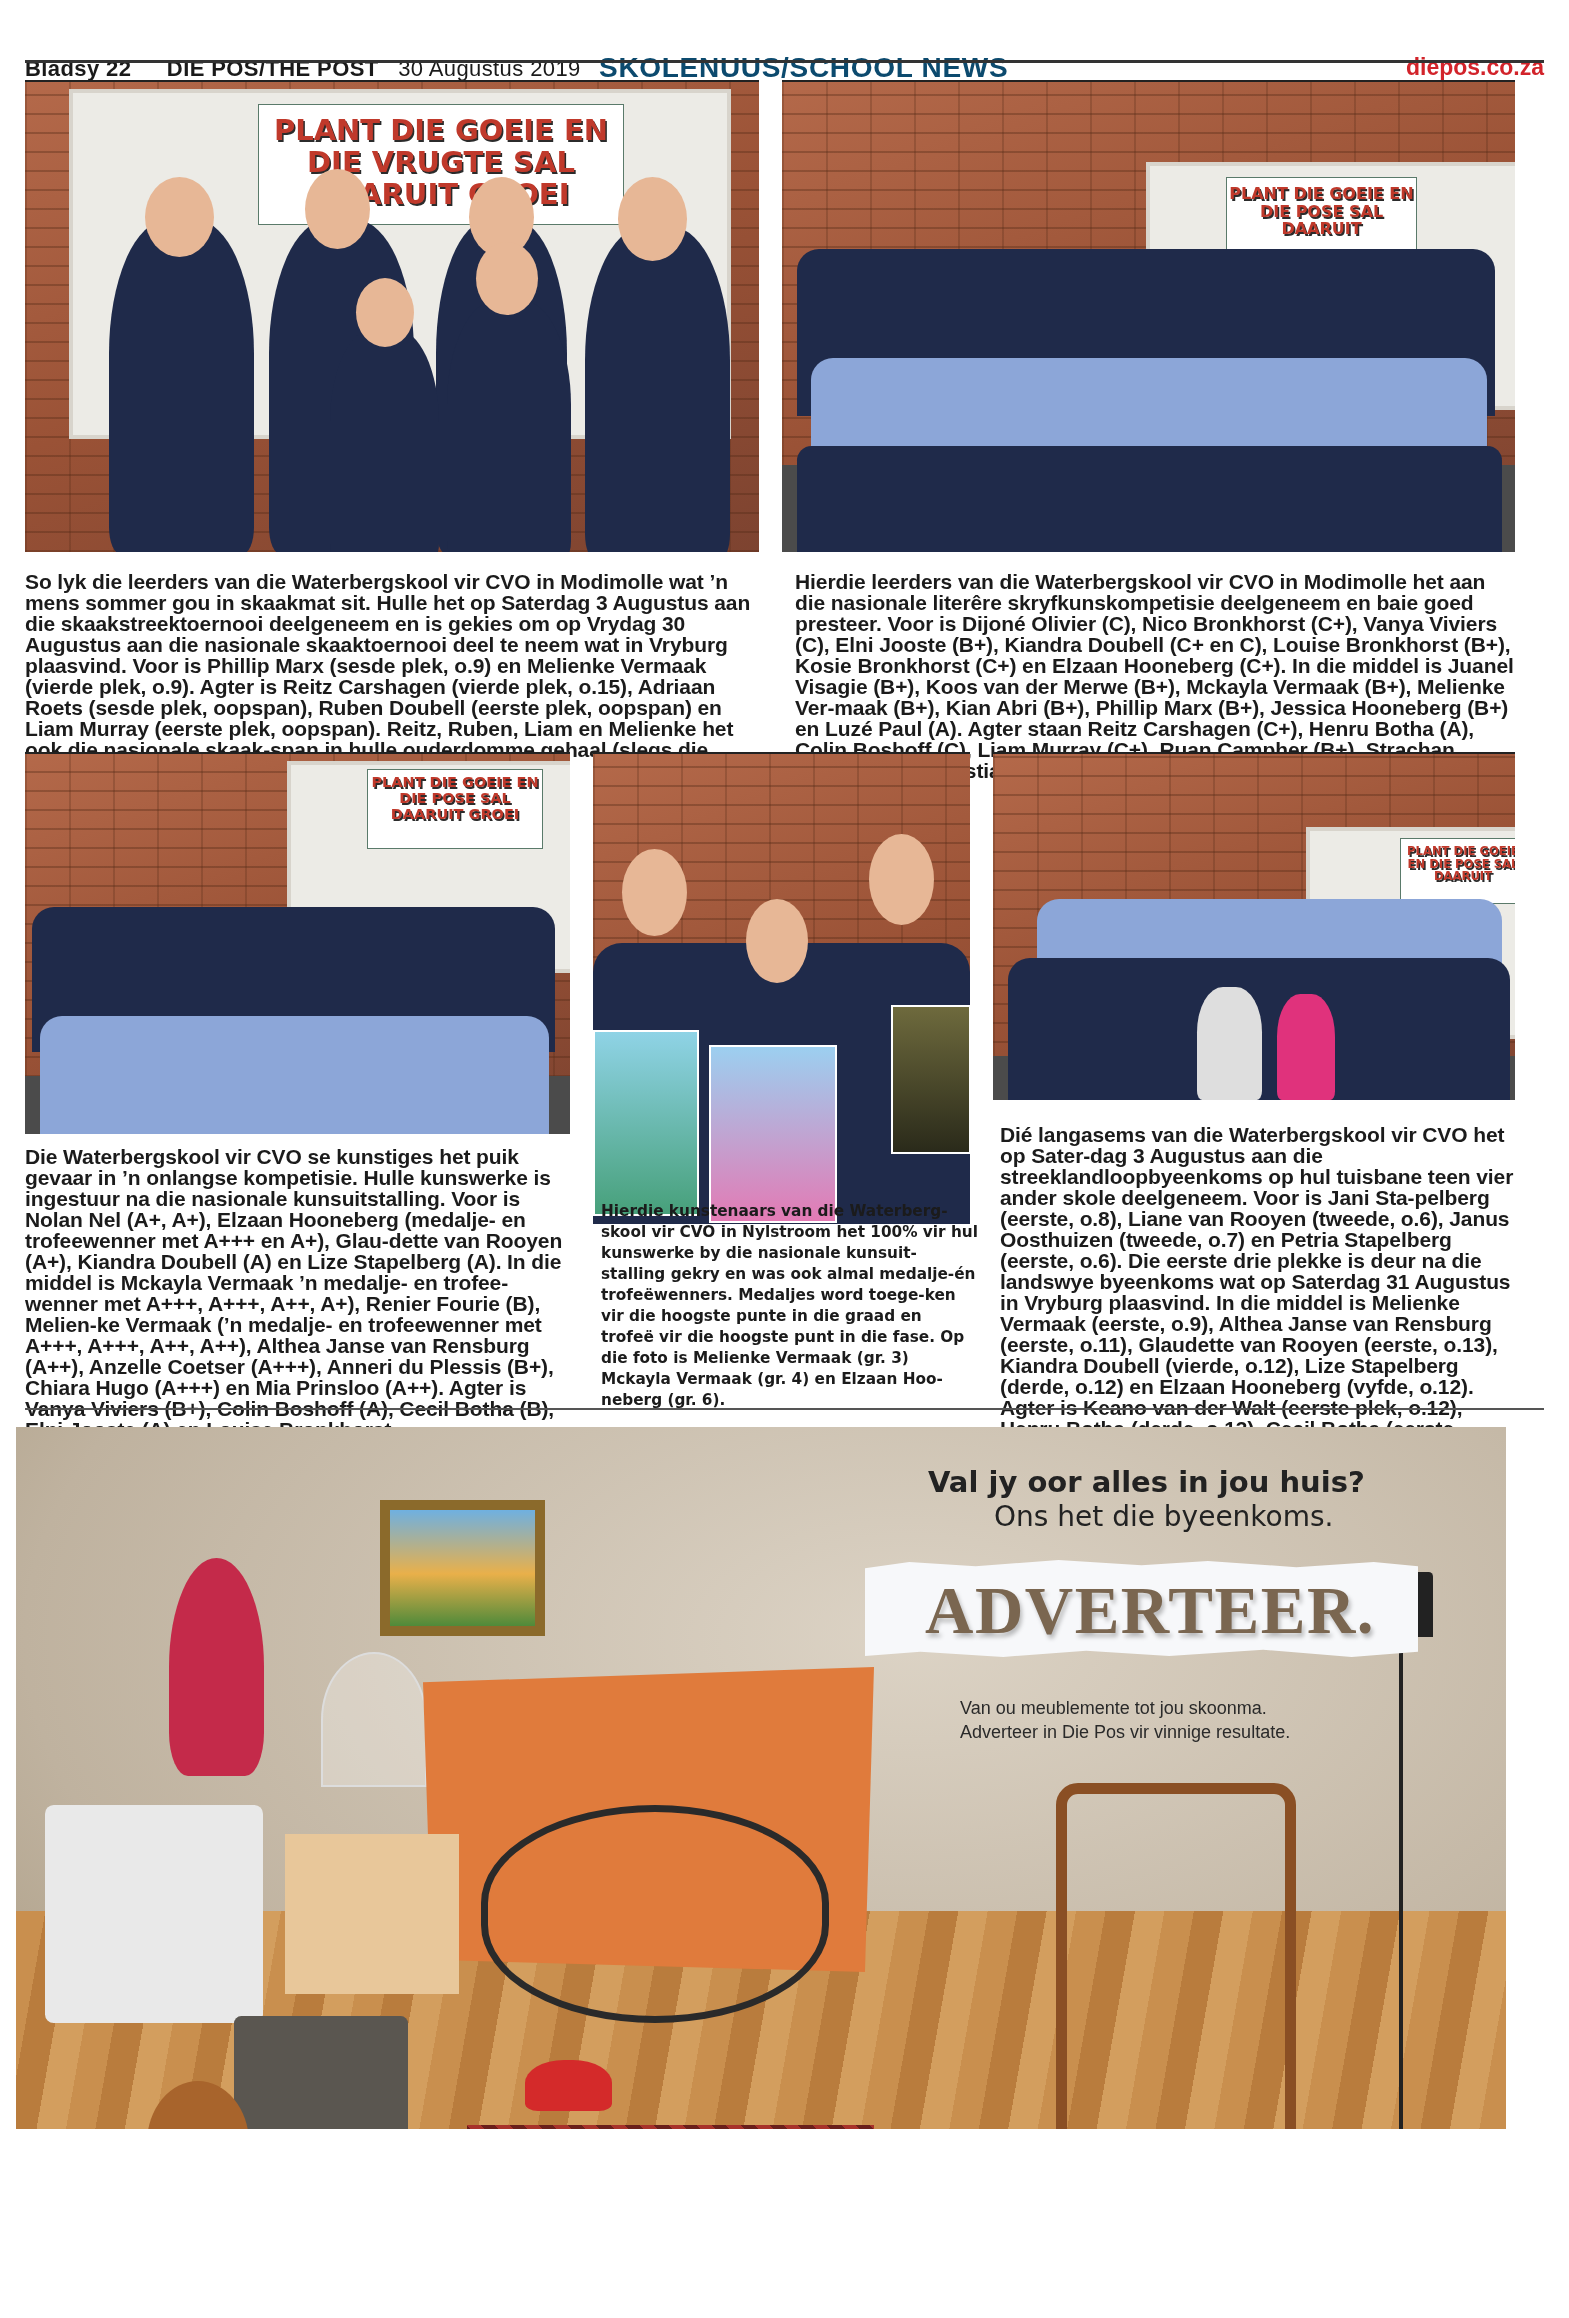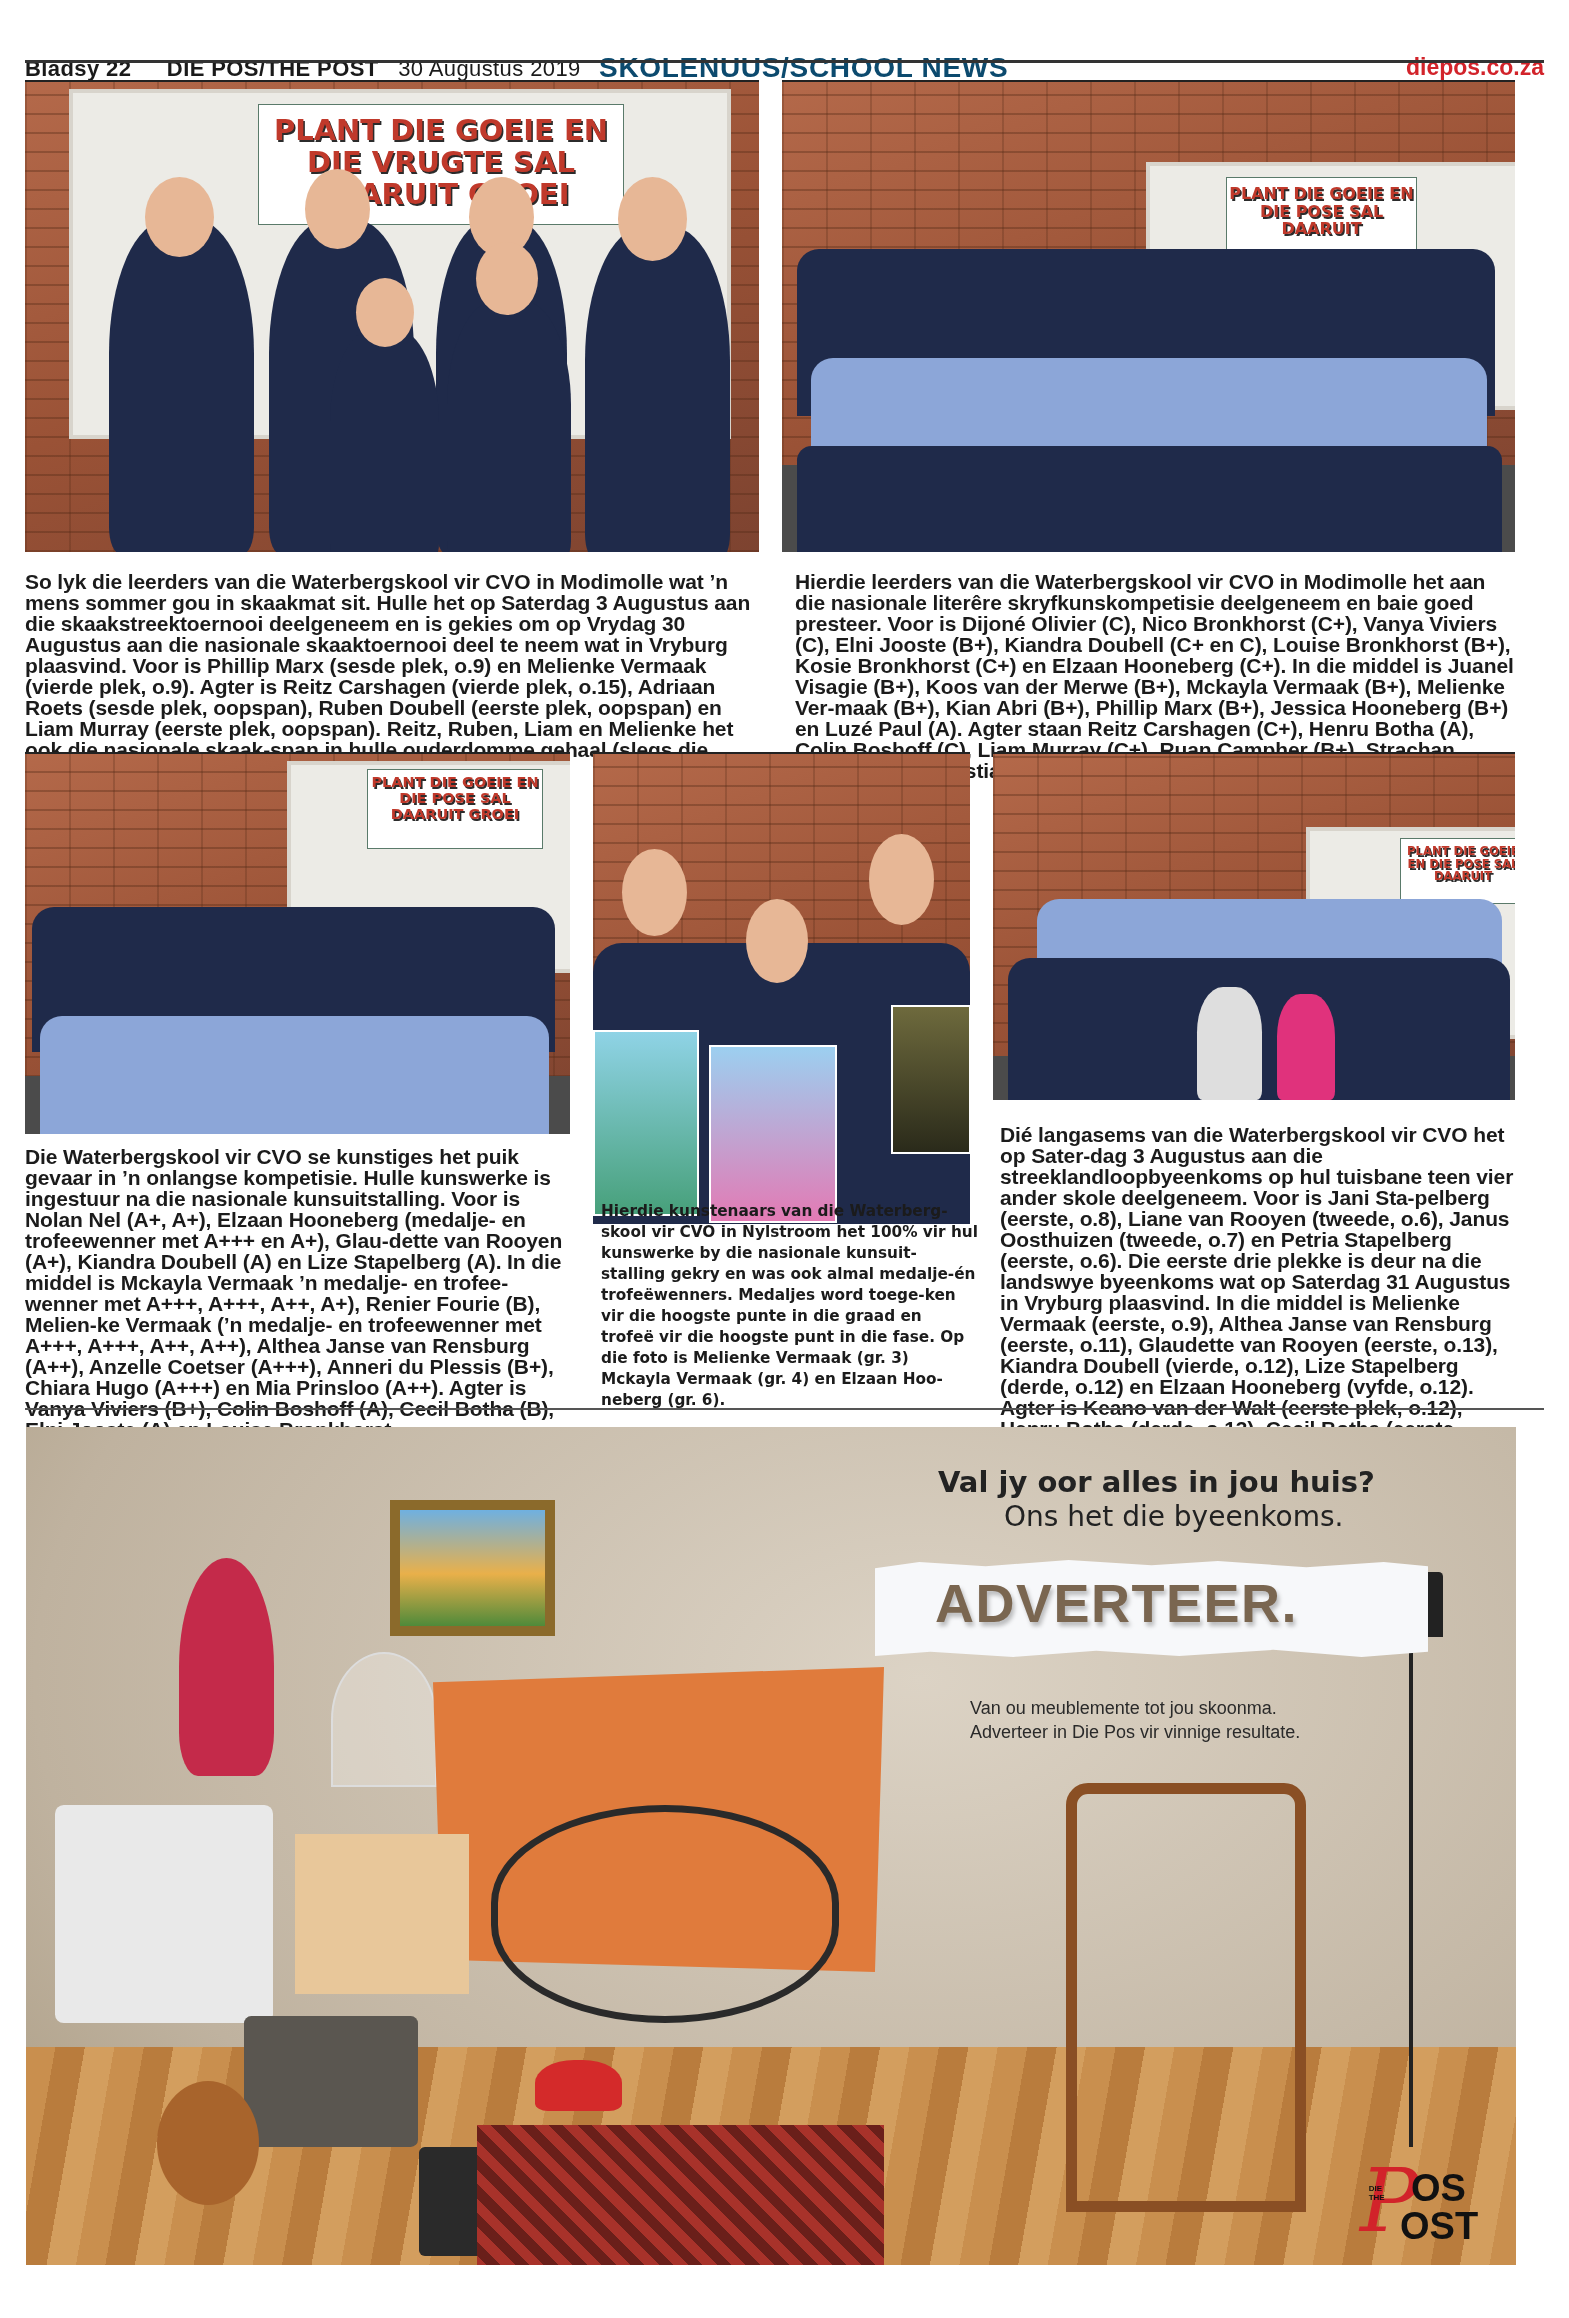--- a/index.html
+++ b/index.html
@@ -22,29 +22,29 @@
   .board{position:absolute;background:#ecebe6;border:4.4px solid #d8d4cc;}
   .banner{position:absolute;background:#fff;border:1.5px solid #5a7a6a;color:#c0392b;font-weight:bold;font-family:"DejaVu Sans",sans-serif;text-align:center;line-height:1.1;text-shadow:1.5px 1.5px 0 #2b2b2b;}
   .kid{position:absolute;border-radius:40% 40% 8% 8%;}
   .head{position:absolute;border-radius:50%;background:#e7b796;}
   .navy{background:#1f2a4a;}
   .blue{background:#8ca6d8;}
   .floor{position:absolute;left:0;right:0;bottom:0;background:#4b4b4b;}
   .caption{position:absolute;font-family:"Liberation Sans",sans-serif;font-weight:bold;color:#1b1b1b;}
   .cap-narrow{font-size:21px;line-height:21px;letter-spacing:-0.1px;}
   .cap-wide{font-family:"DejaVu Sans",sans-serif;font-size:15.3px;line-height:21px;}
-  .ad{position:absolute;left:26px;top:1427px;width:1490px;height:838px;overflow:hidden;
+  .ad{position:absolute;left:16px;top:1427px;width:1490px;height:702px;overflow:hidden;
       background:radial-gradient(ellipse at 60% 30%,#dcd3c5,#bfb29f 70%,#a8997f);}
   .ad-floor{position:absolute;left:0;right:0;bottom:0;height:218px;
       background:repeating-linear-gradient(100deg,#c98f4e 0 29px,#b97c3d 29px 58px,#d39e5e 58px 87px);}
   .ad-head1{position:absolute;left:912px;top:38px;font-size:29px;font-weight:bold;color:#222;font-family:"DejaVu Sans",sans-serif;}
   .ad-head2{position:absolute;left:978px;top:73px;font-size:28px;color:#222;font-family:"DejaVu Sans",sans-serif;}
   .torn{position:absolute;left:849px;top:131px;width:553px;height:102px;background:#f7f8fa;
       clip-path:polygon(0 10%,8% 4%,20% 8%,35% 2%,50% 7%,62% 3%,78% 9%,92% 4%,100% 8%,100% 92%,88% 97%,72% 90%,55% 96%,40% 91%,25% 97%,10% 92%,0 96%);}
-  .adverteer{position:absolute;left:909px;top:145px;font-size:54px;font-weight:bold;color:#7a6650;font-family:Liberation Sans, sans-serif;letter-spacing:1.5px;text-shadow:2.2px 3.6px 4.4px rgba(0,0,0,.25);}
+  .adverteer{position:absolute;left:909px;top:145px;font-size:67px;font-weight:bold;color:#7a6650;font-family:Liberation Serif, serif;letter-spacing:1.5px;text-shadow:2.2px 3.6px 4.4px rgba(0,0,0,.25);}
   .ad-sub{position:absolute;left:944px;font-size:18px;color:#2a2a2a;font-family:Liberation Sans, sans-serif;margin-top:8px;}
   .logo{position:absolute;left:1334px;top:738px;width:145px;height:87px;}
   .logo .p{position:absolute;left:0;top:-7.3px;font-family:"DejaVu Serif",serif;font-style:italic;font-size:87px;color:#d2232a;line-height:1;}
   .logo .os{position:absolute;left:51px;top:3.6px;font-size:38px;font-weight:bold;color:#111;line-height:1;}
   .logo .ost{position:absolute;left:40px;top:42px;font-size:38px;font-weight:bold;color:#111;line-height:1;}
   .logo .diethe{position:absolute;left:8.7px;top:20.4px;font-size:8px;font-weight:bold;color:#111;line-height:1.05;}
   .item{position:absolute;}
 </style>
 </head>
 <body>

